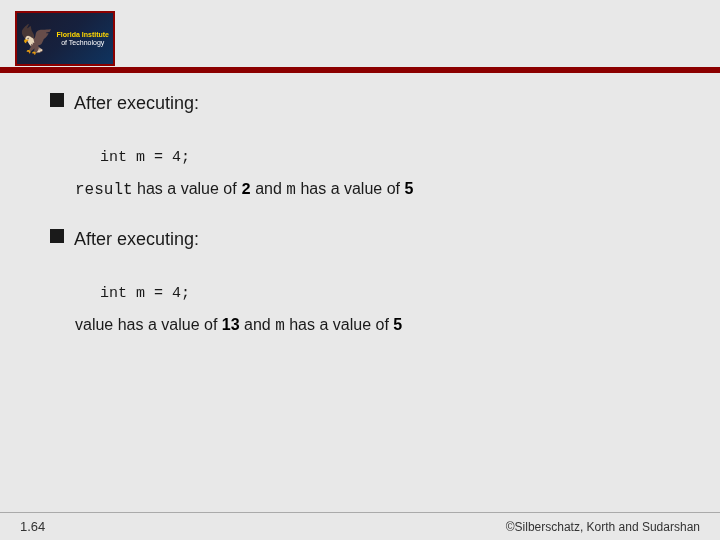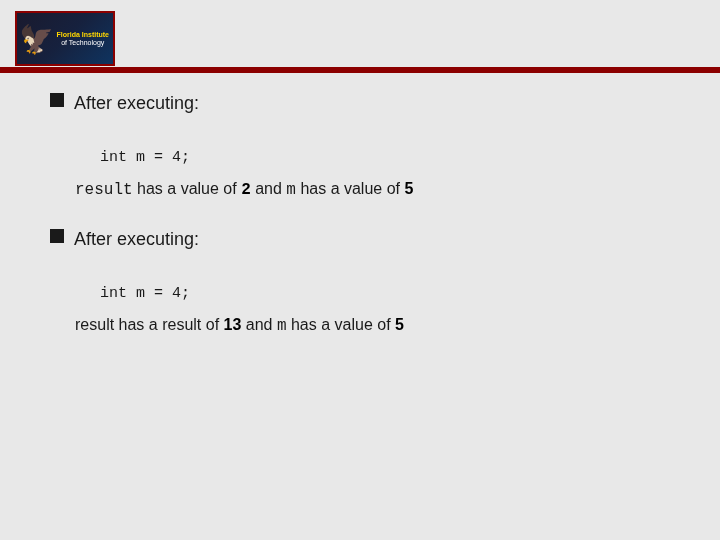--- a/index.html
+++ b/index.html
@@ -226,20 +226,24 @@
 
     <div class="bullet-section">
       <div class="bullet-header">
         <div class="bullet-square"></div>
         <span class="bullet-text">After executing:</span>
       </div>
       <div class="code-block">
         <div class="code-line">int m = 4;</div>
       </div>
       <div class="result-line">
-        <span>result has a result of </span><span class="highlight-val">13</span><span> and </span><span class="code-inline">m</span><span> has a value of </span><span class="highlight-val">5</span>
+        <span>value has a value of </span><span class="highlight-val">13</span><span> and </span><span class="code-inline">m</span><span> has a value of </span><span class="highlight-val">5</span>
       </div>
     </div>
 
   </div>
 
+  <div class="footer">
+    <span class="page-num">1.64</span>
+    <span class="copyright">©Silberschatz, Korth and Sudarshan</span>
+  </div>
 
 </div>
 
 </body></html>

